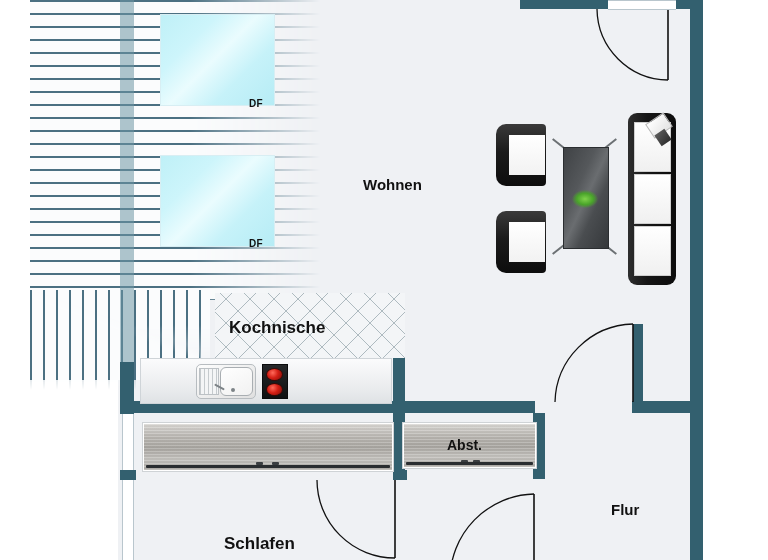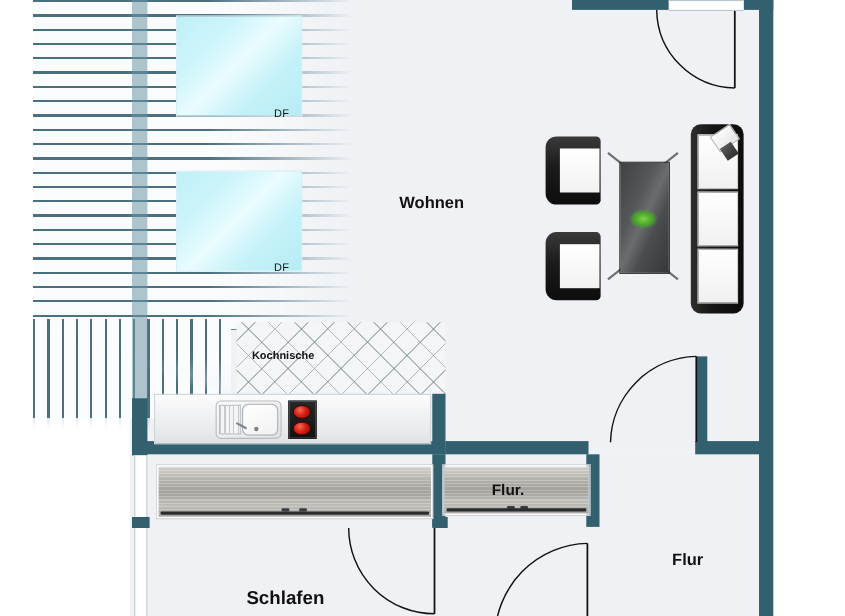--- a/index.html
+++ b/index.html
@@ -60,21 +60,21 @@
       #f3f5f7;
   }
 
   
   .df{
     position:absolute;
     background:linear-gradient(135deg,#bff0f7 0%,#cdf5fb 28%,#eafcfe 48%,#c6f2f9 70%,#b6ecf5 100%);
     border:1px solid #d8eef3;
   }
   .df-label{
-    position:absolute;font-size:10px;font-weight:normal;color:#111;letter-spacing:.4px;
+    position:absolute;font-size:10px;font-weight:bold;color:#111;letter-spacing:.4px;
   }
 
   
   .rlabel{position:absolute;color:#111;font-weight:bold;white-space:nowrap;}
 
   
   .chair{position:absolute;}
   .chair .arm{
     position:absolute;left:0;top:0;width:100%;height:100%;
     background:linear-gradient(180deg,#3a3a3a,#1b1b1b 45%,#0d0d0d);
@@ -290,18 +290,18 @@
     <path d="M 0 0 A 78 78 0 0 0 78 78"></path>
     <line x1="78" y1="0" x2="78" y2="78"></line>
   </svg>
 
   <svg class="doorsvg" style="left:450px;top:492px;" width="90" height="90" viewBox="0 0 90 90">
     <path d="M 0 88 A 86 86 0 0 1 84 2"></path>
     <line x1="84" y1="2" x2="84" y2="88"></line>
   </svg>
 
   <div class="rlabel" style="left:363px;top:176px;font-size:15px;">Wohnen</div>
-  <div class="rlabel" style="left:229px;top:318px;font-size:10px;">Kochnische</div>
+  <div class="rlabel" style="left:229px;top:318px;font-size:17px;">Kochnische</div>
   <div class="rlabel" style="left:224px;top:534px;font-size:17px;">Schlafen</div>
-  <div class="rlabel" style="left:447px;top:437px;font-size:14px;">Flur.</div>
+  <div class="rlabel" style="left:447px;top:437px;font-size:14px;">Abst.</div>
   <div class="rlabel" style="left:611px;top:501px;font-size:15px;">Flur</div>
 
 </div>
 
 </body></html>

